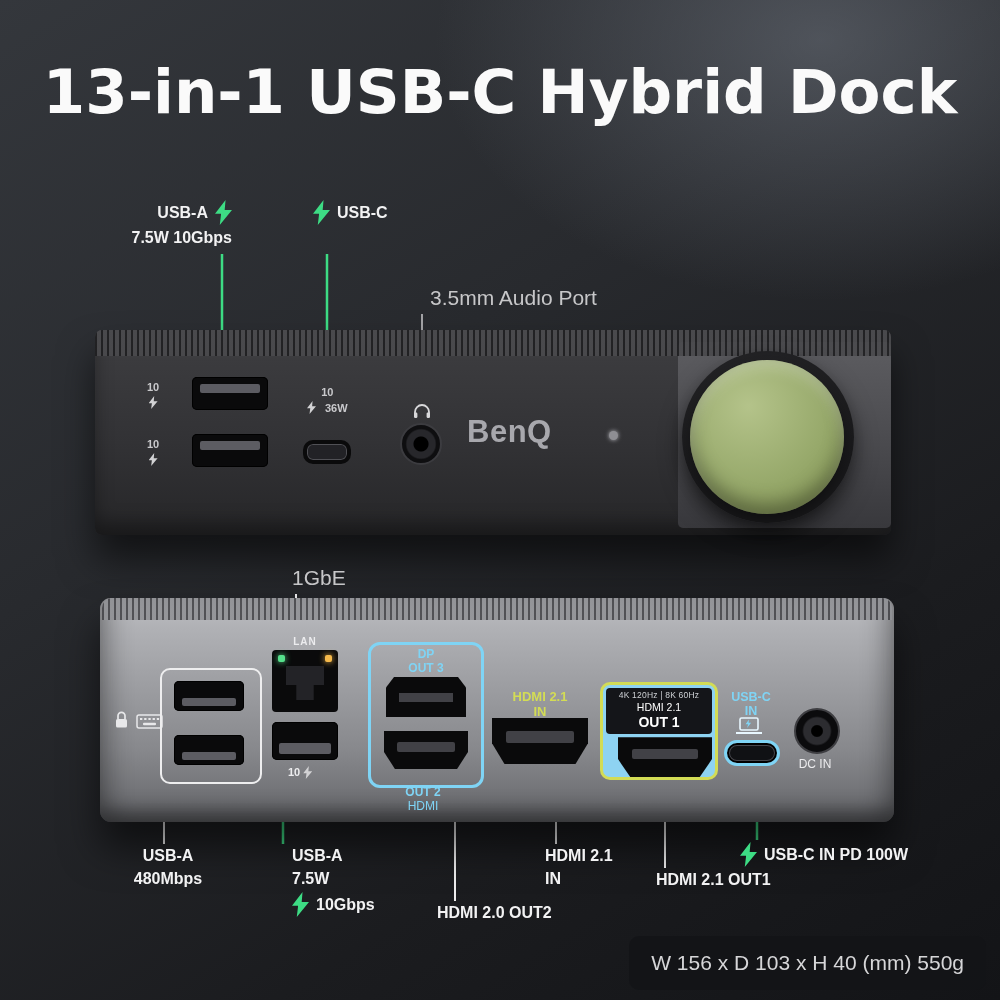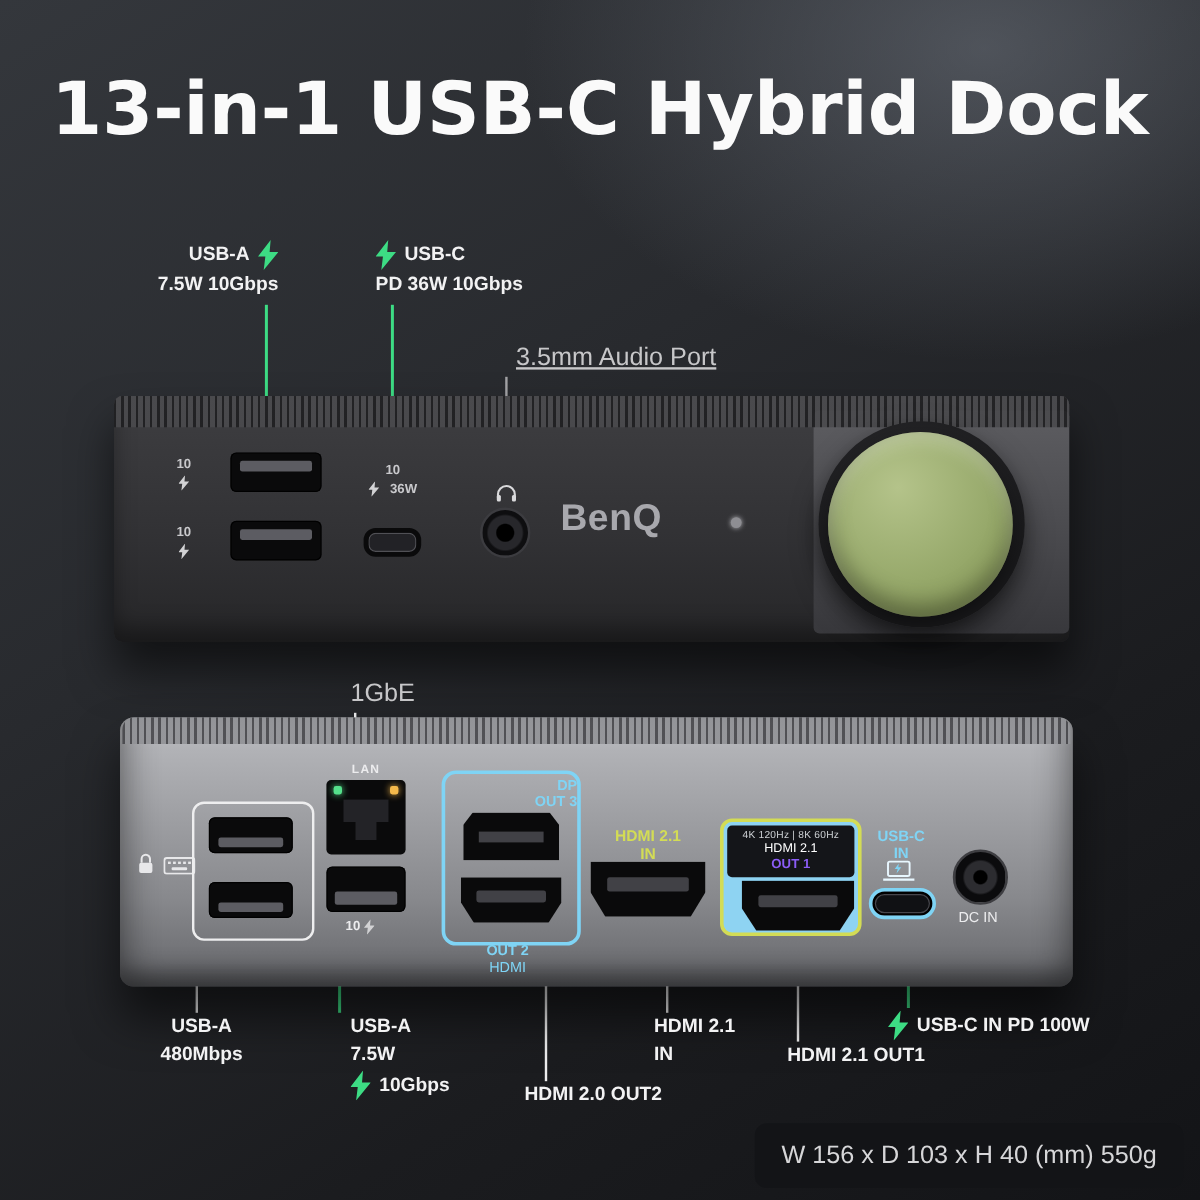--- a/index.html
+++ b/index.html
@@ -82,21 +82,21 @@
   .hdmi::after{content:"";position:absolute;left:15%;right:15%;top:29%;height:25%;
     background:#414146;border-radius:2px;}
   .dp{position:absolute;background:#0a0a0b;
     clip-path:polygon(10% 0,90% 0,100% 26%,100% 100%,0 100%,0 26%);}
   .dp::after{content:"";position:absolute;left:16%;right:16%;top:40%;height:22%;background:#414146;}
   .out1-box{position:absolute;background:#8ed3f2;border:3px solid #d3dc55;border-radius:10px;
     display:flex;flex-direction:column;align-items:flex-end;padding:3px 3px 0;box-sizing:border-box;}
   .out1-panel{background:#141519;border-radius:4px;width:100%;text-align:center;padding:2px 0 3px;line-height:1.25;}
   .out1-spec{font-size:8.5px;color:#cdd0d4;letter-spacing:.2px;display:block;}
   .out1-l1{font-size:10.5px;color:#ffffff;font-weight:500;display:block;}
-  .out1-l2{font-size:11px;color:#8b5cf6;font-weight:800;display:block;}
+  .out1-l2{font-size:14px;color:#ffffff;font-weight:800;display:block;}
   .out1-box .hdmi{position:relative;margin-top:3px;}
   .usbc-port-rear{position:absolute;background:#101114;border:3px solid #7fd4f5;border-radius:13px;
     box-shadow:inset 0 0 0 2px #000, inset 0 0 0 3px #46464c;}
   .dc-port{position:absolute;border-radius:50%;border:2px solid #3e3e42;
     background:radial-gradient(circle,#000 0 18%,#2c2c30 22% 44%,#0b0b0d 50% 100%);}
   
   .spec-badge{position:absolute;right:14px;top:936px;background:rgba(19,20,23,.9);
     border-radius:10px;padding:15px 22px;font-size:21px;color:#d6d6d8;font-weight:400;}
   .icon{display:inline-block;line-height:0;}
 </style>
@@ -129,24 +129,23 @@
       <span class="bolt bolt-md"></span>
     </div>
     <span>7.5W 10Gbps</span>
   </div>
 
   <div class="callout" style="left:313px;top:200px;">
     <div class="row">
       <span class="bolt bolt-md"></span>
       <span>USB-C</span>
     </div>
-    <span>PD 36W 10Gbps</span>
-  </div>
-
-  <div class="muted" style="left:430px;top:286px;text-decoration:underline;">3.5mm Audio Port</div>
+  </div>
+
+  <div class="muted" style="left:430px;top:286px;">3.5mm Audio Port</div>
 
   <div class="front-dock">
     <div class="front-body"></div>
     <div class="front-right"></div>
     <div class="ribs"></div>
     <div class="knob-base"></div>
     <div class="knob"></div>
 
     <div class="marking" style="left:52px;top:52px;">
       <span>10</span>
@@ -220,21 +219,21 @@
       <div class="lan-inner"></div>
     </div>
 
     <div class="port-usba tb" style="left:172px;top:124px;width:66px;height:38px;"></div>
     <div class="marking" style="left:188px;top:168px;flex-direction:row;gap:3px;color:#ececee;">
       <span>10</span>
       <span class="bolt bolt-xs"></span>
     </div>
 
     <div class="blue-box" style="left:268px;top:44px;width:110px;height:140px;">
-      <div class="rr-label txt-blue" style="left:0;top:3px;width:100%;font-size:12px;text-align:right;">
+      <div class="rr-label txt-blue" style="left:0;top:3px;width:100%;font-size:12px;">
         <span style="display:block">DP</span>
         <span style="display:block">OUT 3</span>
       </div>
       <div class="dp" style="left:15px;top:32px;width:80px;height:40px;"></div>
       <div class="hdmi" style="left:13px;top:86px;width:84px;height:38px;"></div>
     </div>
     <div class="rr-label txt-blue" style="left:268px;top:188px;width:110px;font-size:12px;">
       <span style="display:block">OUT 2</span>
       <span style="display:block;font-weight:500;">HDMI</span>
     </div>

